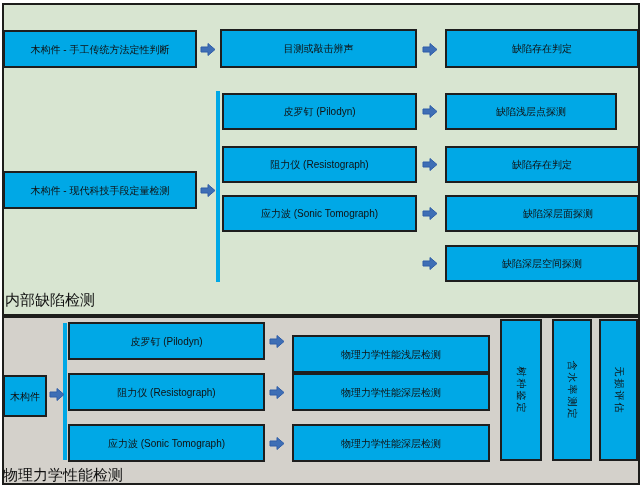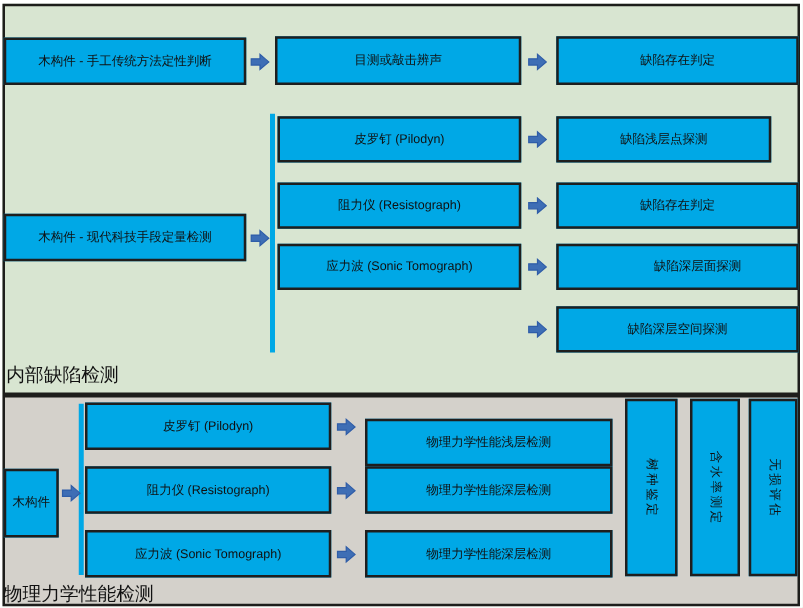--- a/index.html
+++ b/index.html
@@ -80,21 +80,21 @@
 
   <div class="arrow" style="left:422px;top:256px;">
     <svg width="16" height="15" viewBox="0 0 16 15">
         <path d="M1 5 H8 V1.5 L15 7.5 L8 13.5 V10 H1 Z" fill="#3e6eb5" stroke="#2f5da8" stroke-width="1"></path>
       </svg>
   </div>
   <div class="box" style="left:445px;top:245px;width:194px;height:37px;">缺陷深层空间探测</div>
 
   <div class="slabel" style="left:5px;top:291px;">内部缺陷检测</div>
 
-  <div class="box" style="left:3px;top:375px;width:44px;height:55px;">木构件</div>
+  <div class="box" style="left:3px;top:375px;width:44px;height:42px;">木构件</div>
   <div class="arrow" style="left:49px;top:387px;">
     <svg width="16" height="15" viewBox="0 0 16 15">
         <path d="M1 5 H8 V1.5 L15 7.5 L8 13.5 V10 H1 Z" fill="#3e6eb5" stroke="#2f5da8" stroke-width="1"></path>
       </svg>
   </div>
   <div class="bracket" style="left:63px;top:323px;width:4px;height:137px;"></div>
 
   <div class="box" style="left:68px;top:322px;width:197px;height:38px;">皮罗钉 (Pilodyn)</div>
   <div class="arrow" style="left:269px;top:334px;">
     <svg width="16" height="15" viewBox="0 0 16 15">

